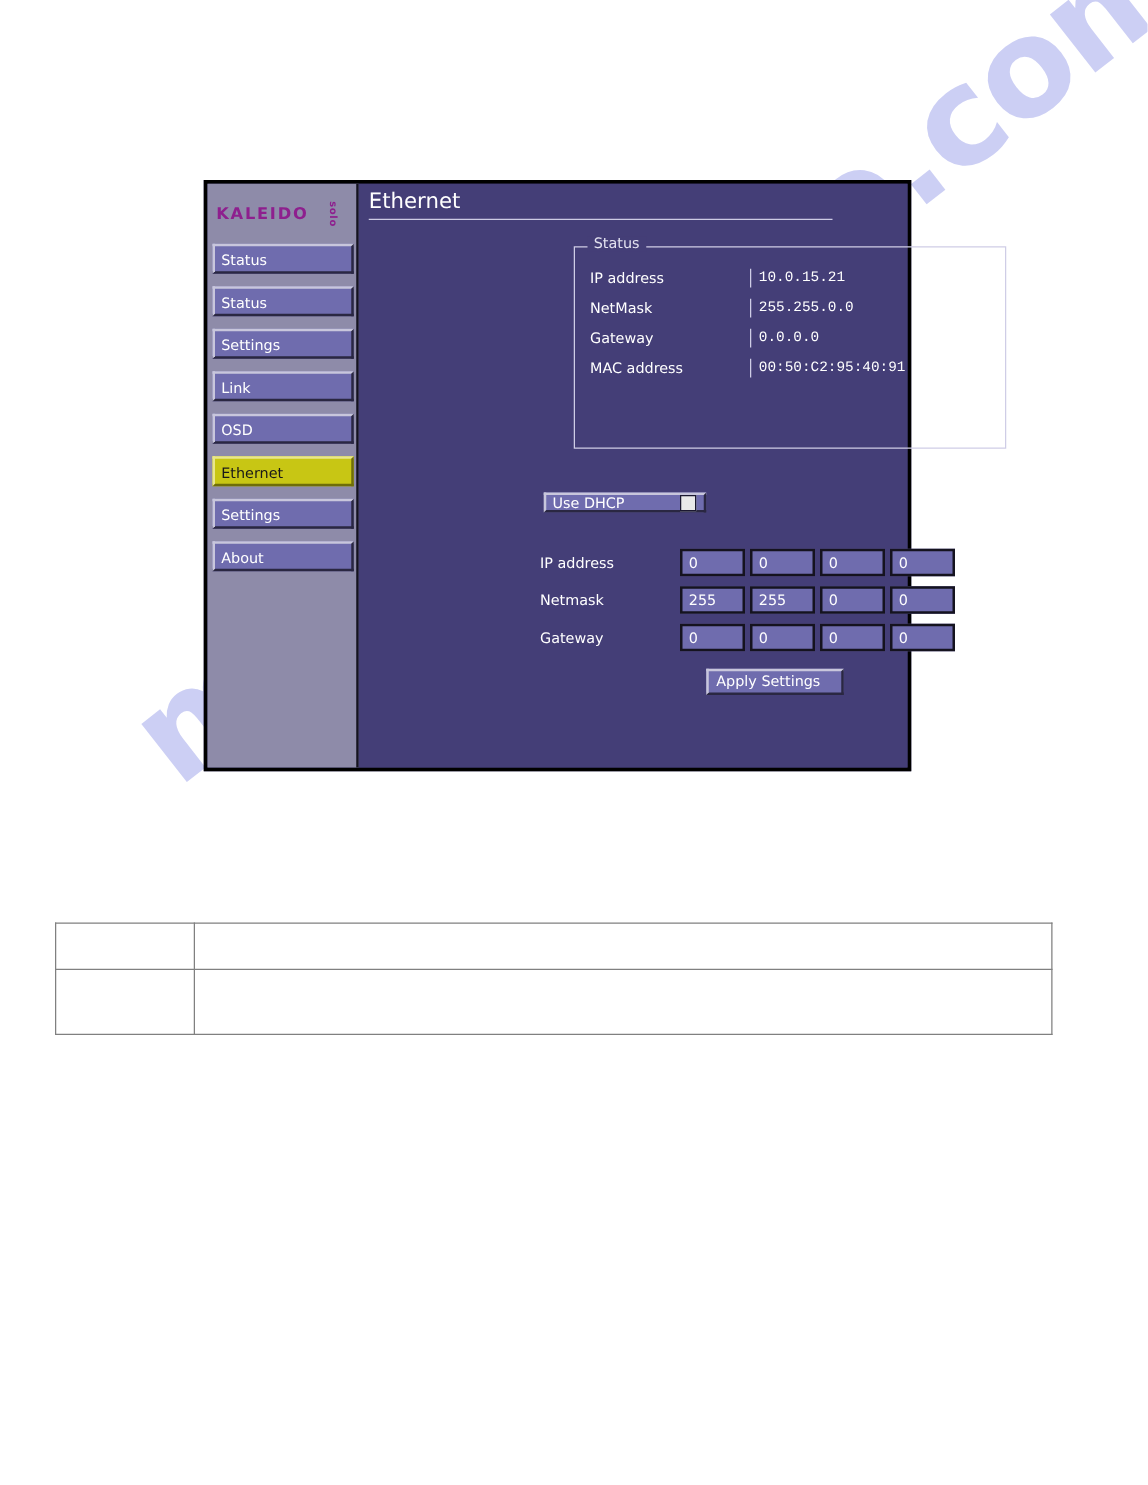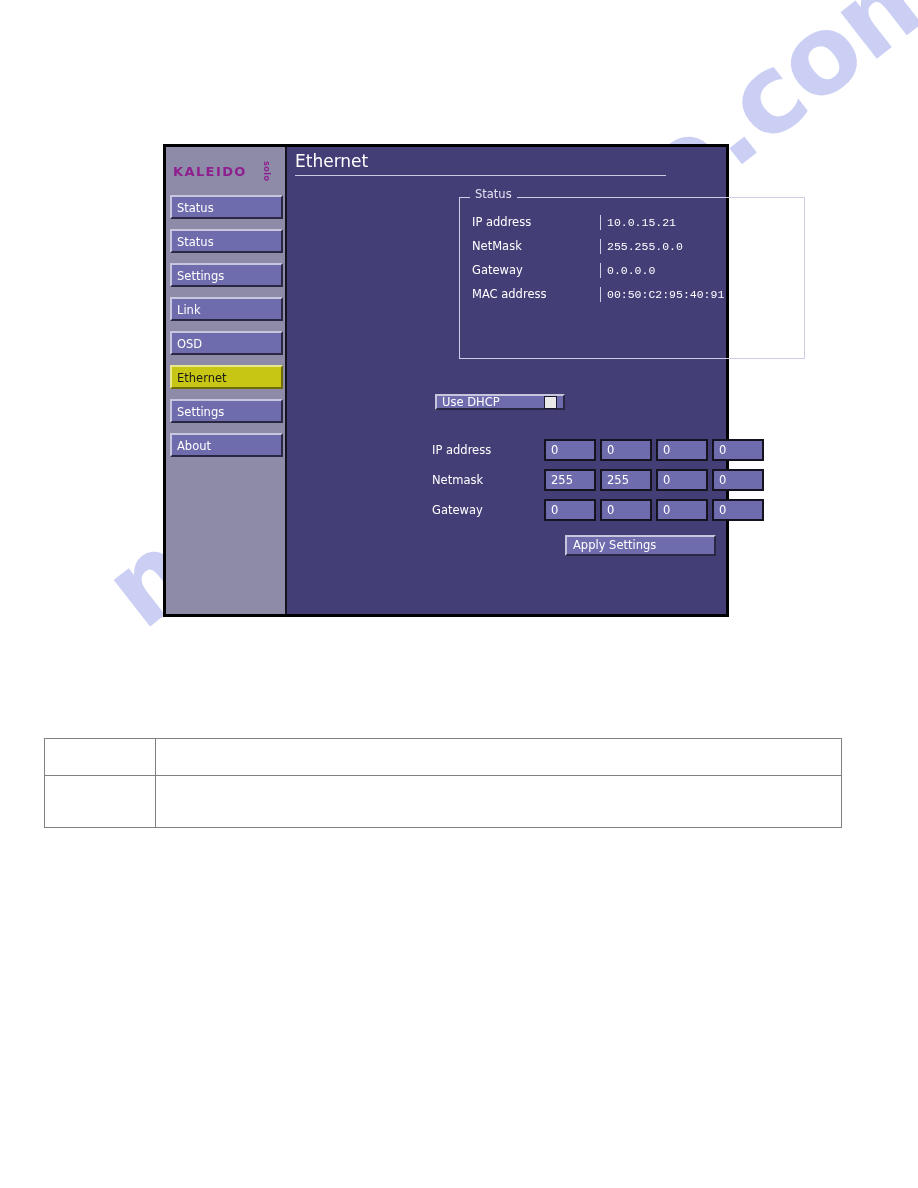--- a/index.html
+++ b/index.html
@@ -268,21 +268,21 @@
     cursor: text;
     overflow: hidden;
     white-space: nowrap;
   }
 
   
   .apply-btn {
     position: absolute;
     left: 278px;
     top: 388px;
-    width: 151px;
+    width: 110px;
     height: 21px;
     background: #6f6cae;
     border-top: 2px solid #c8c6dc;
     border-left: 2px solid #c8c6dc;
     border-right: 2px solid #2a2742;
     border-bottom: 2px solid #2a2742;
     box-sizing: border-box;
     color: #ffffff;
     font-family: "DejaVu Sans", sans-serif;
     font-size: 11.5px;

